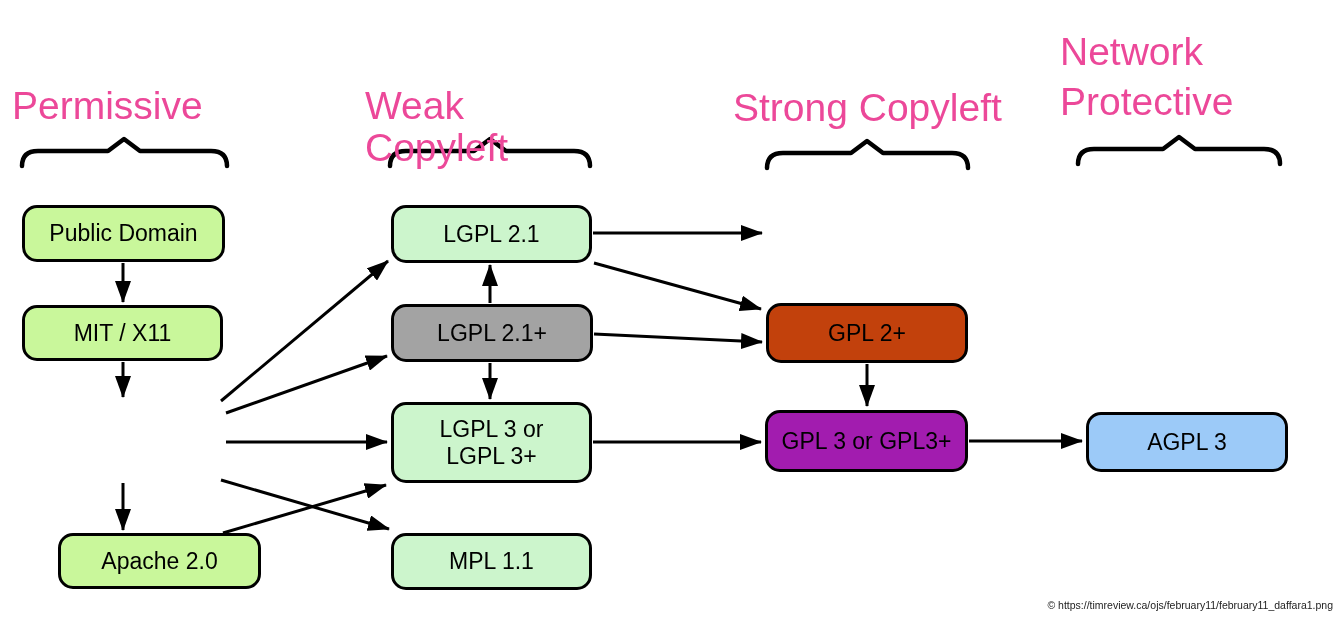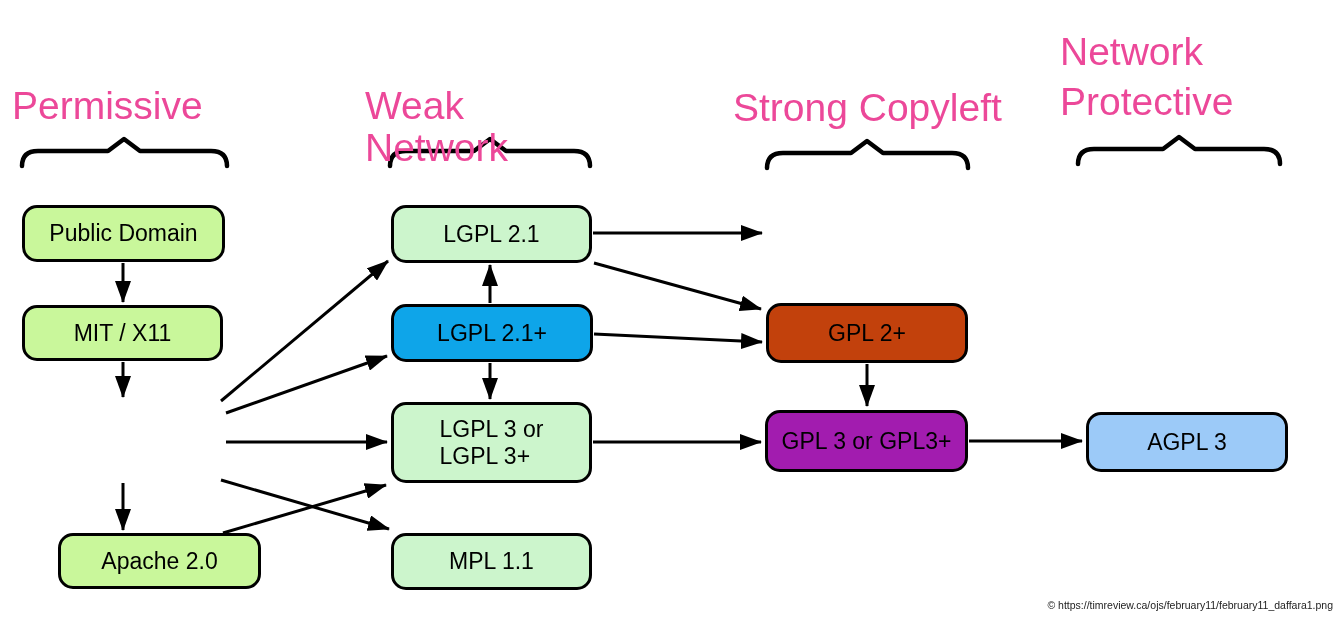--- a/index.html
+++ b/index.html
@@ -11,21 +11,21 @@
   .edge{stroke:#000;stroke-width:3;}
   .brace{fill:none;stroke:#000;stroke-width:4.5;stroke-linecap:round;stroke-linejoin:round;}
   .hdr{
     position:absolute;font-size:39px;line-height:42px;
     white-space:pre-line;letter-spacing:0px;color:#ec4899;
   }
   .hdr-network{line-height:50px;}
   .node{
     position:absolute;display:flex;align-items:center;justify-content:center;
     border:3.5px solid #000;border-radius:15px;box-sizing:border-box;
-    font-size:23px;text-align:left;white-space:pre-line;line-height:1.15;
+    font-size:23px;text-align:center;white-space:pre-line;line-height:1.15;
   }
   .caption{
     position:absolute;right:5px;top:599px;font-size:10.5px;color:#222;letter-spacing:0px;
   }
 </style>
 </head>
 <body>
 
 <div class="canvas">
 
@@ -53,31 +53,31 @@
     <line class="edge" x1="490" y1="363" x2="490" y2="399" marker-end="url(#ah)"></line>
     <line class="edge" x1="593" y1="233" x2="762" y2="233" marker-end="url(#ah)"></line>
     <line class="edge" x1="594" y1="263" x2="761" y2="309" marker-end="url(#ah)"></line>
     <line class="edge" x1="594" y1="334" x2="762" y2="342" marker-end="url(#ah)"></line>
     <line class="edge" x1="593" y1="442" x2="761" y2="442" marker-end="url(#ah)"></line>
     <line class="edge" x1="867" y1="364" x2="867" y2="406" marker-end="url(#ah)"></line>
     <line class="edge" x1="969" y1="441" x2="1082" y2="441" marker-end="url(#ah)"></line>
   </svg>
 
   <div class="hdr" style="left:12px;top:85px;width:225px;">Permissive</div>
-  <div class="hdr" style="left:365px;top:85px;width:250px;">Weak Network</div>
+  <div class="hdr" style="left:365px;top:85px;width:250px;">Weak Copyleft</div>
   <div class="hdr" style="left:733px;top:87px;width:274px;">Strong Copyleft</div>
   <div class="hdr hdr-network" style="left:1060px;top:27px;width:240px;">Network
 Protective</div>
 
   <div class="node" style="left: 22px; top: 205px; width: 203px; height: 57px; background-color: rgb(201, 247, 155);">Public Domain</div>
   <div class="node" style="left: 22px; top: 305px; width: 201px; height: 56px; background-color: rgb(201, 247, 155);">MIT / X11</div>
   <div class="node" style="left: 22px; top: 533px; width: 203px; height: 56px; background-color: rgb(201, 247, 155); margin-left: 36px;">Apache 2.0</div>
 
   <div class="node" style="left: 391px; top: 205px; width: 201px; height: 58px; background-color: rgb(204, 245, 204);">LGPL 2.1</div>
-  <div class="node" style="left: 391px; top: 304px; width: 202px; height: 58px; background-color: #0ea5e9;">LGPL 2.1+</div>
+  <div class="node" style="left: 391px; top: 304px; width: 202px; height: 58px; background-color: #a3a3a3;">LGPL 2.1+</div>
   <div class="node" style="left: 391px; top: 402px; width: 201px; height: 81px; background-color: rgb(204, 245, 204);">LGPL 3 or
 LGPL 3+</div>
   <div class="node" style="left: 391px; top: 533px; width: 201px; height: 57px; background-color: rgb(204, 245, 204);">MPL 1.1</div>
 
   <div class="node" style="left: 766px; top: 303px; width: 202px; height: 60px; background-color: #c2410c;">GPL 2+</div>
   <div class="node" style="left: 765px; top: 410px; width: 203px; height: 62px; background-color: #a21caf;">GPL 3 or GPL3+</div>
 
   <div class="node" style="left: 1086px; top: 412px; width: 202px; height: 60px; background-color: rgb(156, 202, 248);">AGPL 3</div>
 
   <div class="caption">© https://timreview.ca/ojs/february11/february11_daffara1.png</div>

